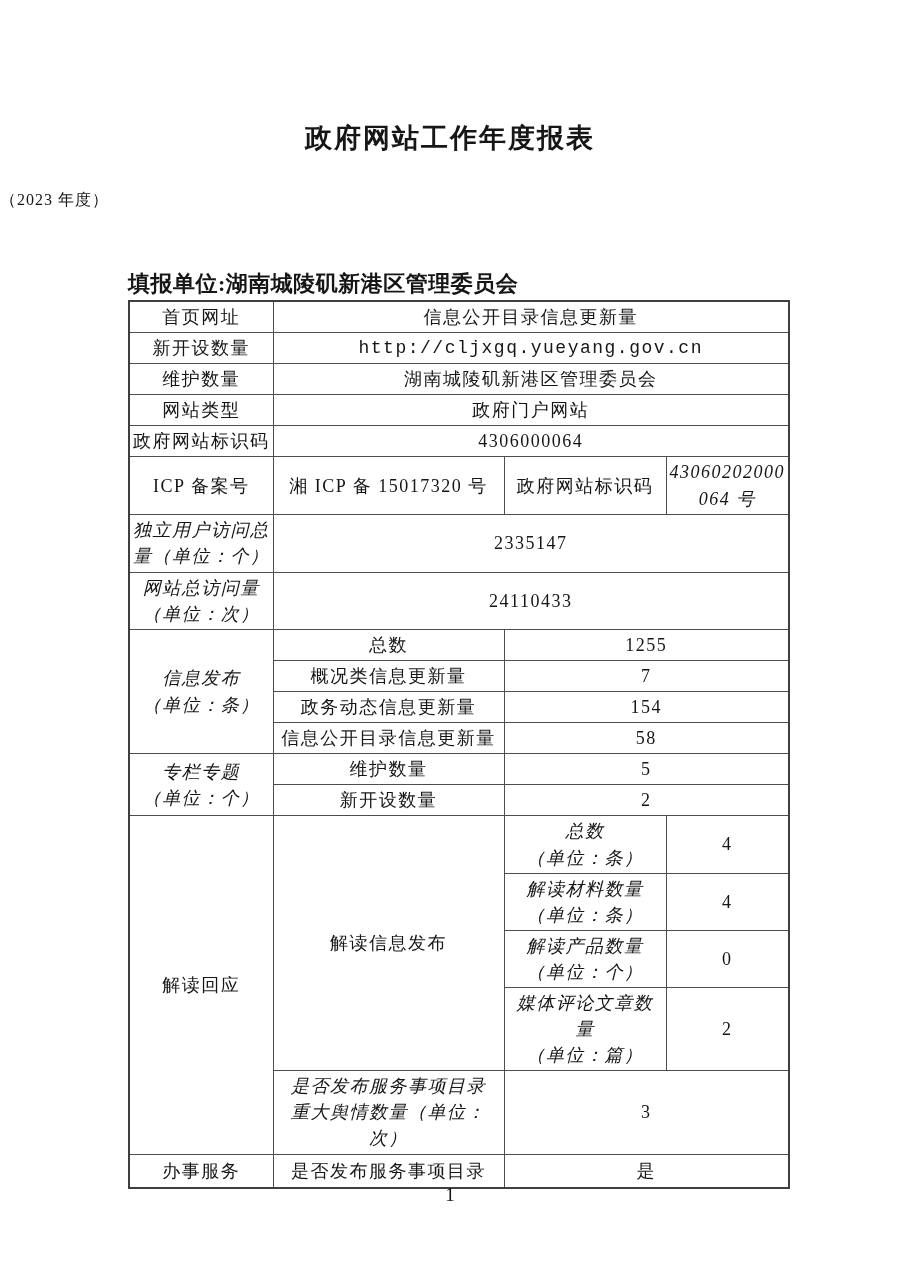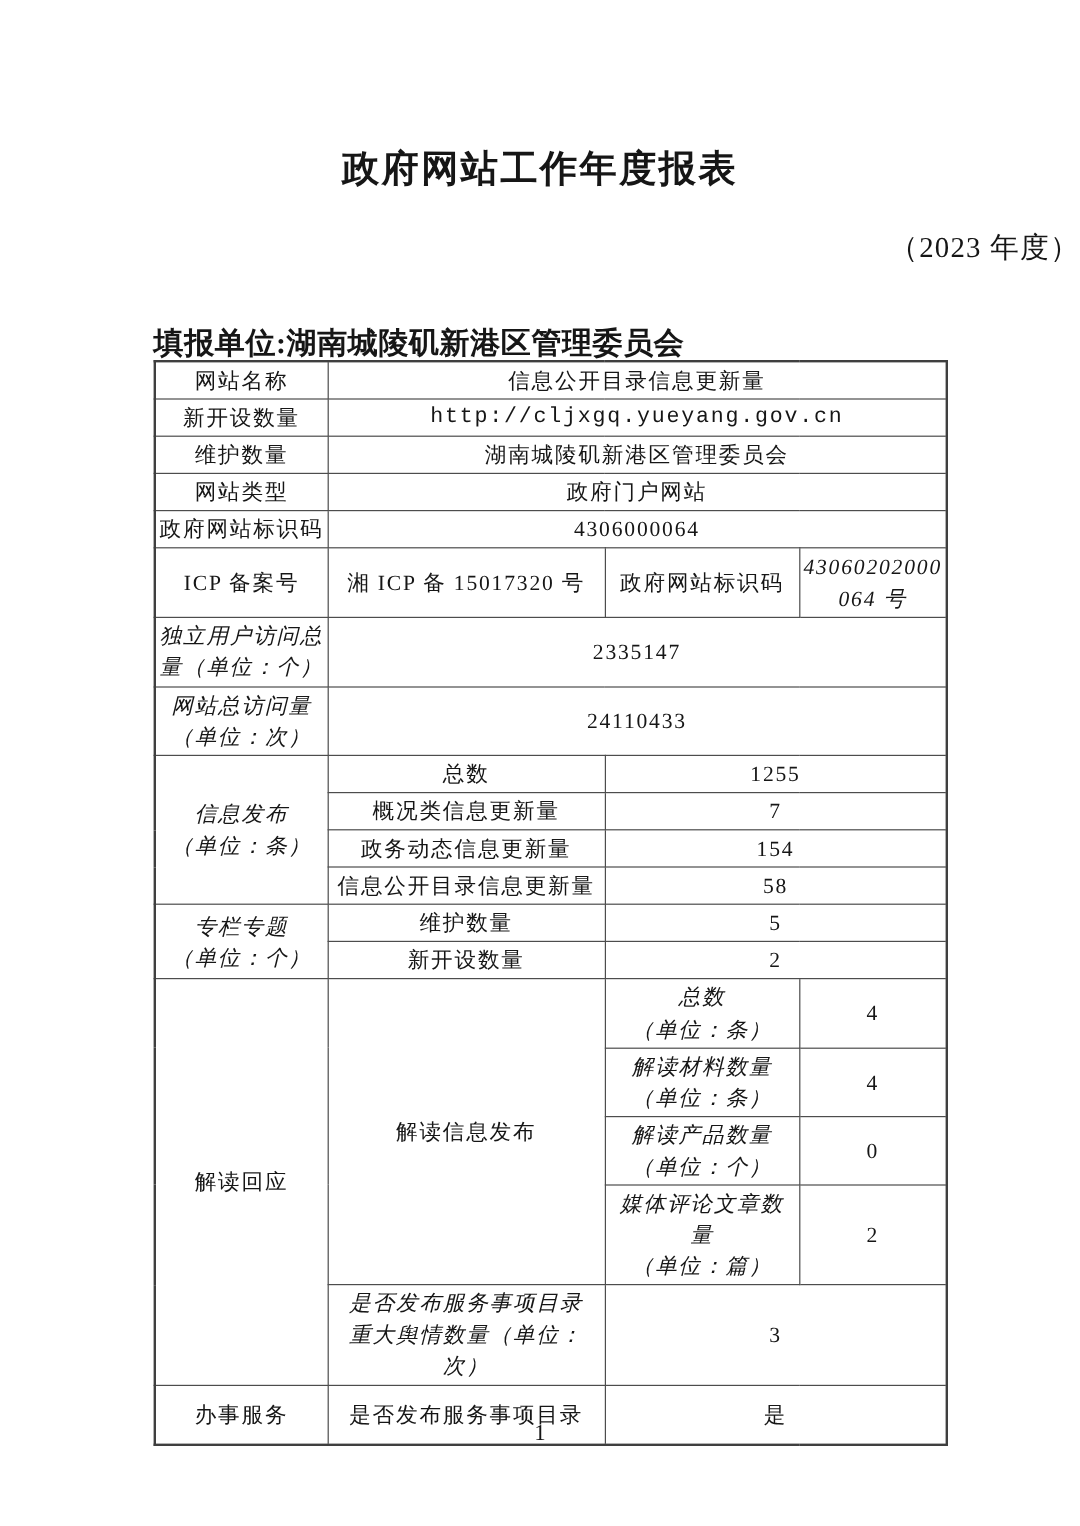--- a/index.html
+++ b/index.html
@@ -4,29 +4,29 @@
 <style>
   html,body{margin:0;padding:0;background:#e8e8e8;}
   .page{
     position:relative;width:900px;height:1272px;margin:0 auto;
     background:#ffffff;color:#161616;overflow:hidden;
     font-family:"Liberation Serif","DejaVu Serif",serif;
   }
   .title{
     position:absolute;top:120px;left:0;width:100%;text-align:center;
     font-family:Liberation Mono, monospace;
-    font-weight:700;font-size:31px;letter-spacing:2px;
+    font-weight:700;font-size:27px;letter-spacing:2px;
   }
   .subtitle{
-    position:absolute;top:190px;left:0;width:100%;text-align:right;
-    font-size:24px;letter-spacing:1px;
+    position:absolute;top:190px;left:0;width:100%;text-align:left;
+    font-size:16px;letter-spacing:1px;
   }
   .filing{
     position:absolute;top:269px;left:128px;
-    font-size:25px;font-weight:700;letter-spacing:0.5px;
+    font-size:22px;font-weight:700;letter-spacing:0.5px;
   }
   table.rpt{
     position:absolute;top:300px;left:128px;width:660px;
     border-collapse:collapse;table-layout:fixed;
     border:2px solid #3f3f3f;
   }
   .rpt td{
     border:1px solid #4d4d4d;
     text-align:center;vertical-align:middle;
     font-size:18px;letter-spacing:1.5px;
@@ -34,21 +34,21 @@
   }
   .cA{width:144px}.cB{width:231px}.cC{width:162px}.cD{width:123px}
   .pre{white-space:pre-line;font-style:italic;}
   .lh-lg{line-height:1.7;}
   .lh-sm{line-height:1.36;}
   .ls1{letter-spacing:1px;}
   .mono{font-family:Liberation Mono, monospace;font-size:15px;letter-spacing:0;}
   .va-b{vertical-align:bottom;padding-bottom:5px;}
   .va-t{vertical-align:top;padding-top:6px;}
   .h30{height:30px}.h31{height:31px}.h53{height:53px}.h58{height:58px}
-  .h55{height:55px}.h52{height:52px}.h51{height:51px}.h77{height:77px}.h50{height:50px}
+  .h55{height:55px}.h52{height:52px}.h51{height:51px}.h77{height:77px}.h50{height:34px}
   .pagenum{
     position:absolute;top:1184px;left:0;width:100%;text-align:center;
     font-size:19px;
   }
 </style>
 </head>
 <body>
 
 <div class="page">
 
@@ -59,21 +59,21 @@
   <table class="rpt">
     <colgroup>
         <col class="cA">
         <col class="cB">
         <col class="cC">
         <col class="cD">
       </colgroup>
 
     <tbody>
         <tr class="h30">
-      <td>网站名称</td>
+      <td>首页网址</td>
       <td colspan="3">信息公开目录信息更新量</td>
     </tr>
 
     <tr class="h31">
       <td>新开设数量</td>
       <td colspan="3" class="mono">http://cljxgq.yueyang.gov.cn</td>
     </tr>
 
     <tr class="h30">
       <td>维护数量</td>

